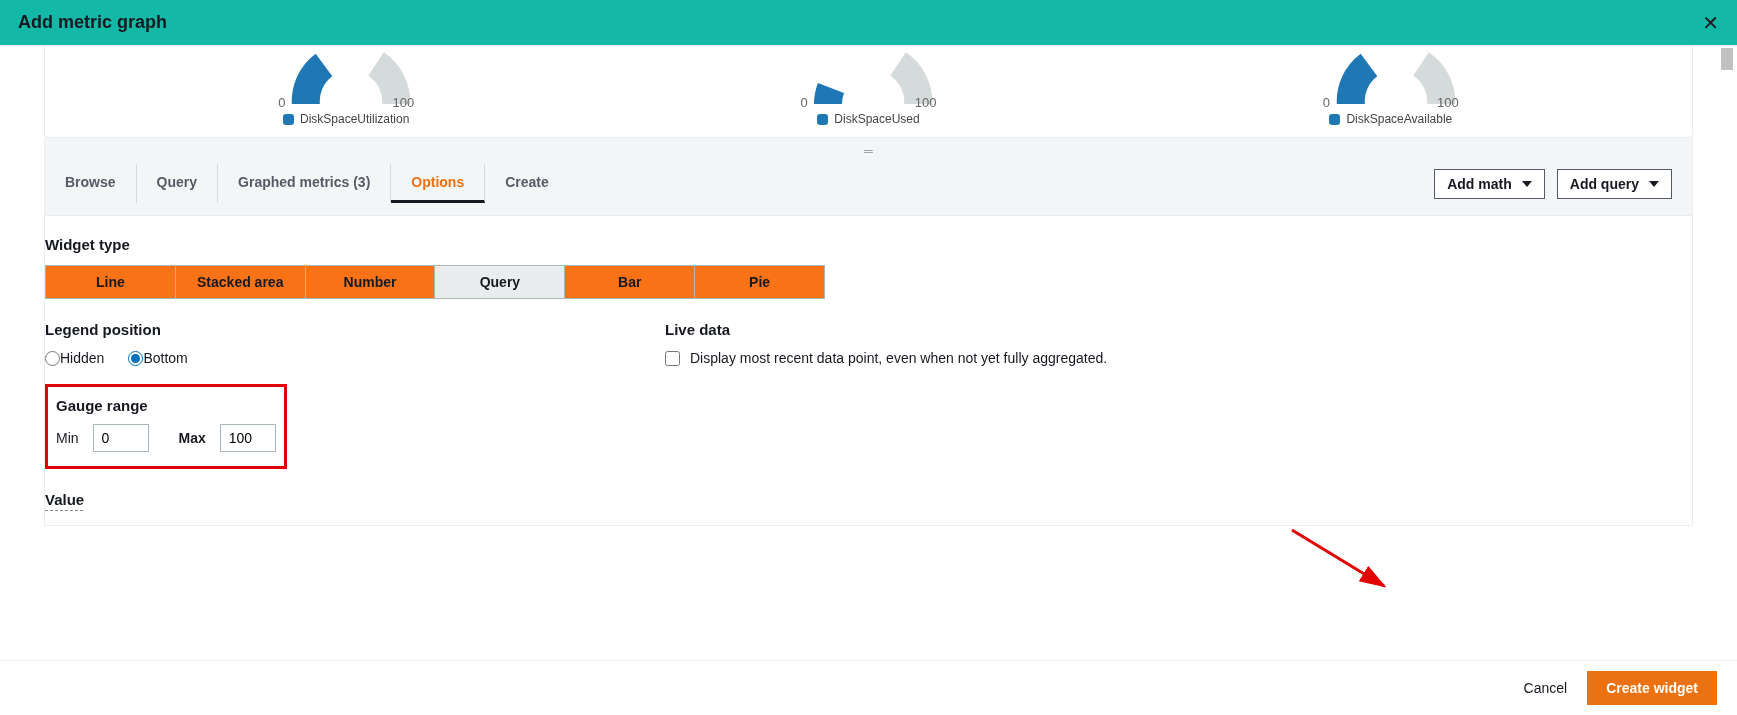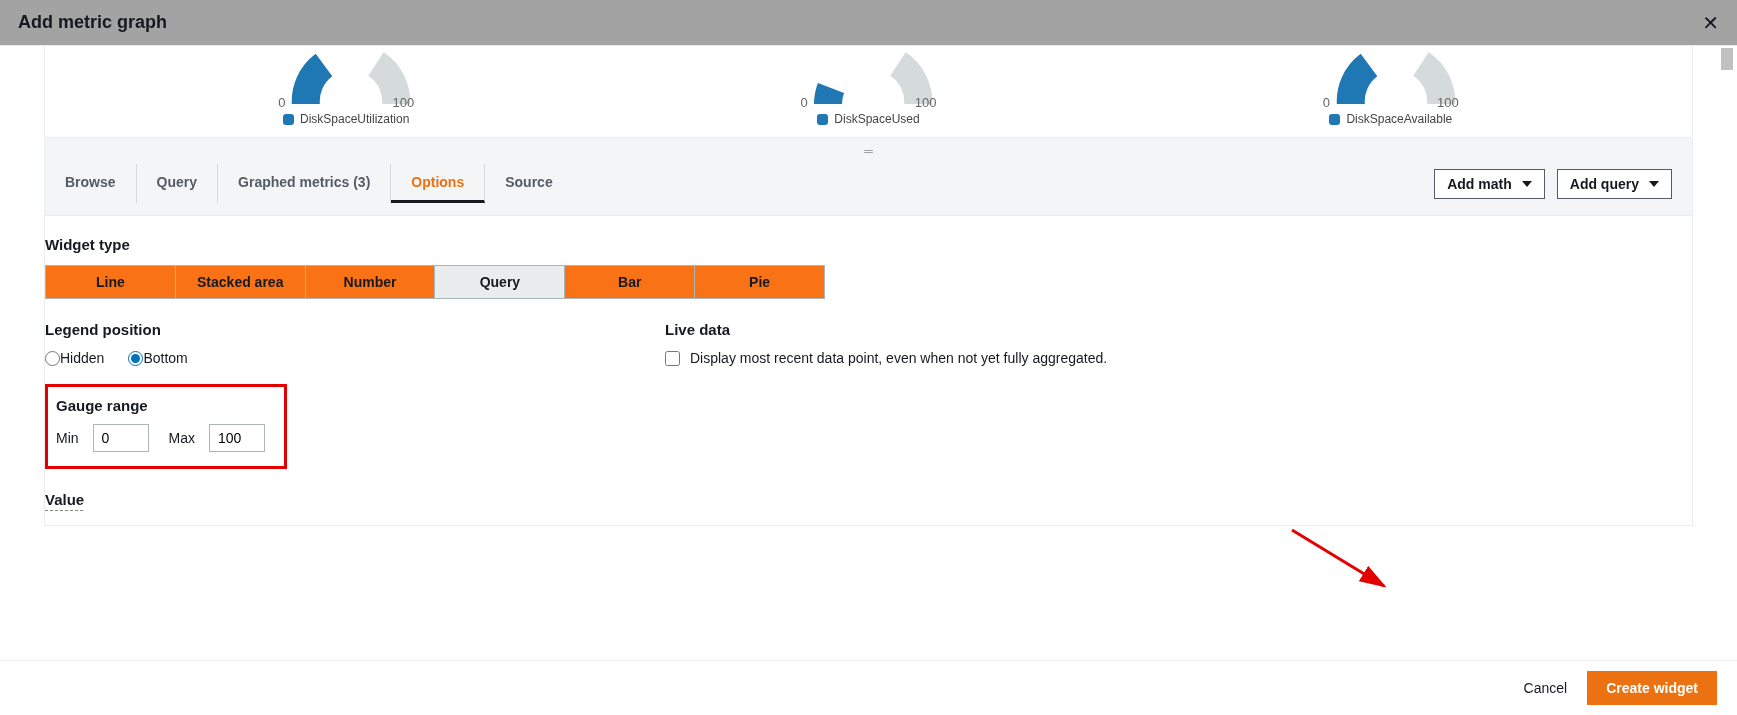--- a/index.html
+++ b/index.html
@@ -1,18 +1,18 @@
 <!DOCTYPE html>
 <html><head>
 <meta charset="utf-8">
 <style>
   * { box-sizing: border-box; margin: 0; padding: 0; font-family: "Amazon Ember", "Helvetica Neue", Arial, sans-serif; }
   body { background: #fff; height: 715px; width: 1737px; overflow: hidden; position: relative; color: #16191f; }
   .modal { position: absolute; inset: 0; background: #fff; }
-  .modal-header { height: 46px; border-bottom: 1px solid #e9ecef; background: #a3a3a3; display: flex; align-items: center; justify-content: space-between; padding: 0 18px; }
+  .modal-header { height: 46px; border-bottom: 1px solid #e9ecef; background: #14b8a6; display: flex; align-items: center; justify-content: space-between; padding: 0 18px; }
   .modal-title { font-size: 18px; font-weight: 700; color: #16191f; }
   .close-btn { font-size: 20px; font-weight: 400; cursor: pointer; color: #16191f; background: none; border: none; }
   .modal-body { position: absolute; top: 46px; bottom: 55px; left: 0; right: 0; overflow: hidden; }
   .outer-scroll { position: absolute; inset: 0; overflow-y: scroll; }
   .content-pad { padding: 0 44px; }
   .gauges-row { height: 92px; display: flex; justify-content: space-around; align-items: flex-start; background: #fff; border: 1px solid #eaeded; border-top: none; border-radius: 0 0 4px 4px; padding: 0 40px; }
   .gauge-col { flex: 1; display: flex; flex-direction: column; align-items: center; }
   .gauge-wrap { width: 260px; height: 58px; position: relative; }
   .gauge-legend { display: flex; align-items: center; gap: 6px; font-size: 12px; color: #444; margin-top: 8px; }
   .leg-sq { width: 11px; height: 11px; border-radius: 3px; background: #1f77b4; }
@@ -115,21 +115,21 @@
         </div>
 
         <div class="drag-handle">═</div>
 
         <div class="tabs-row">
           <div class="tabs">
             <div class="tab">Browse</div>
             <div class="tab">Query</div>
             <div class="tab">Graphed metrics (3)</div>
             <div class="tab active">Options</div>
-            <div class="tab">Source</div>
+            <div class="tab">Create</div>
           </div>
           <div class="row-buttons">
             <button class="dd-btn">
               <span>Add math</span>
               <span class="caret-down"></span>
             </button>
             <button class="dd-btn">
               <span>Add query</span>
               <span class="caret-down"></span>
             </button>
@@ -161,21 +161,21 @@
                     <input type="radio" name="legpos" checked="" style="">
                     <span>Bottom</span>
                   </label>
                 </div>
 
                 <div class="gr-box">
                   <div class="sec-title" style="margin-bottom:6px;">Gauge range</div>
                   <div class="gr-row">
                     <span class="gr-lab">Min</span>
                     <input class="gr-in" value="0" style="">
-                    <span class="gr-lab" style="margin-left:6px;">Max</span>
+                    <span class="gr-lab" style="margin-left:16px;font-weight:bold;">Max</span>
                     <input class="gr-in" value="100" style="">
                   </div>
                 </div>
 
                 <div class="value-sec">
                   <div class="sec-title" style="margin-bottom:2px;">Value</div>
                   <div class="dotted"></div>
                 </div>
               </div>
 

